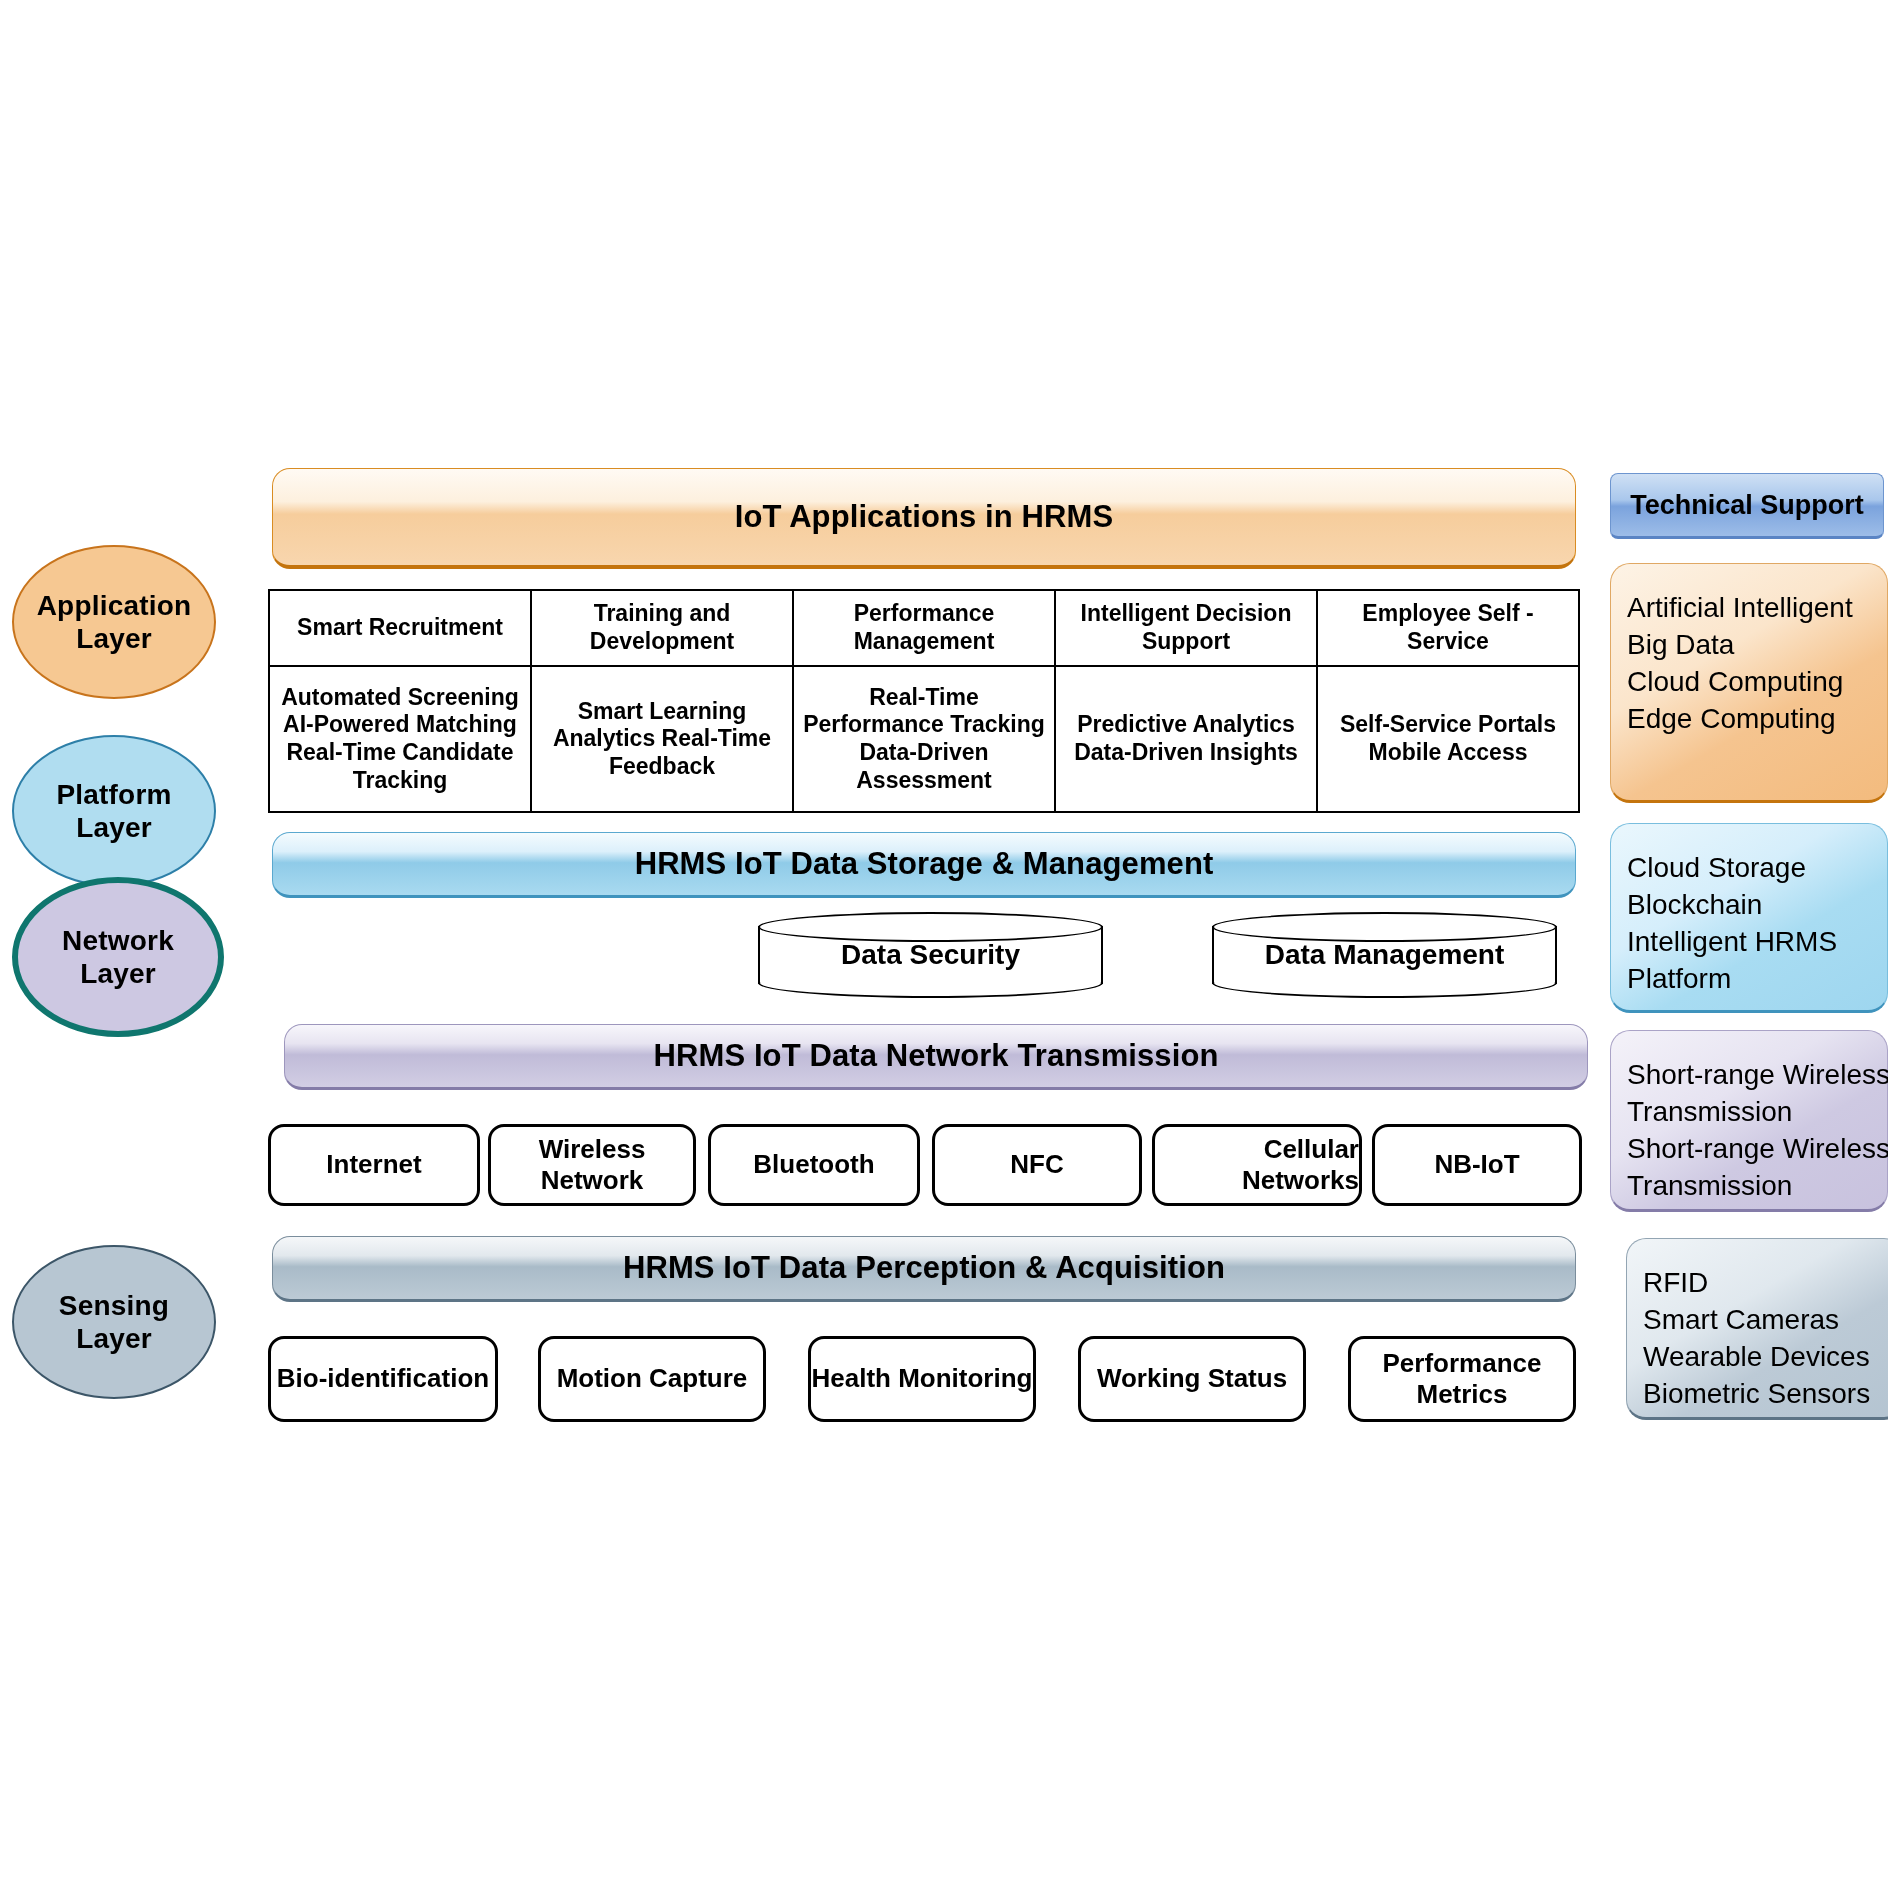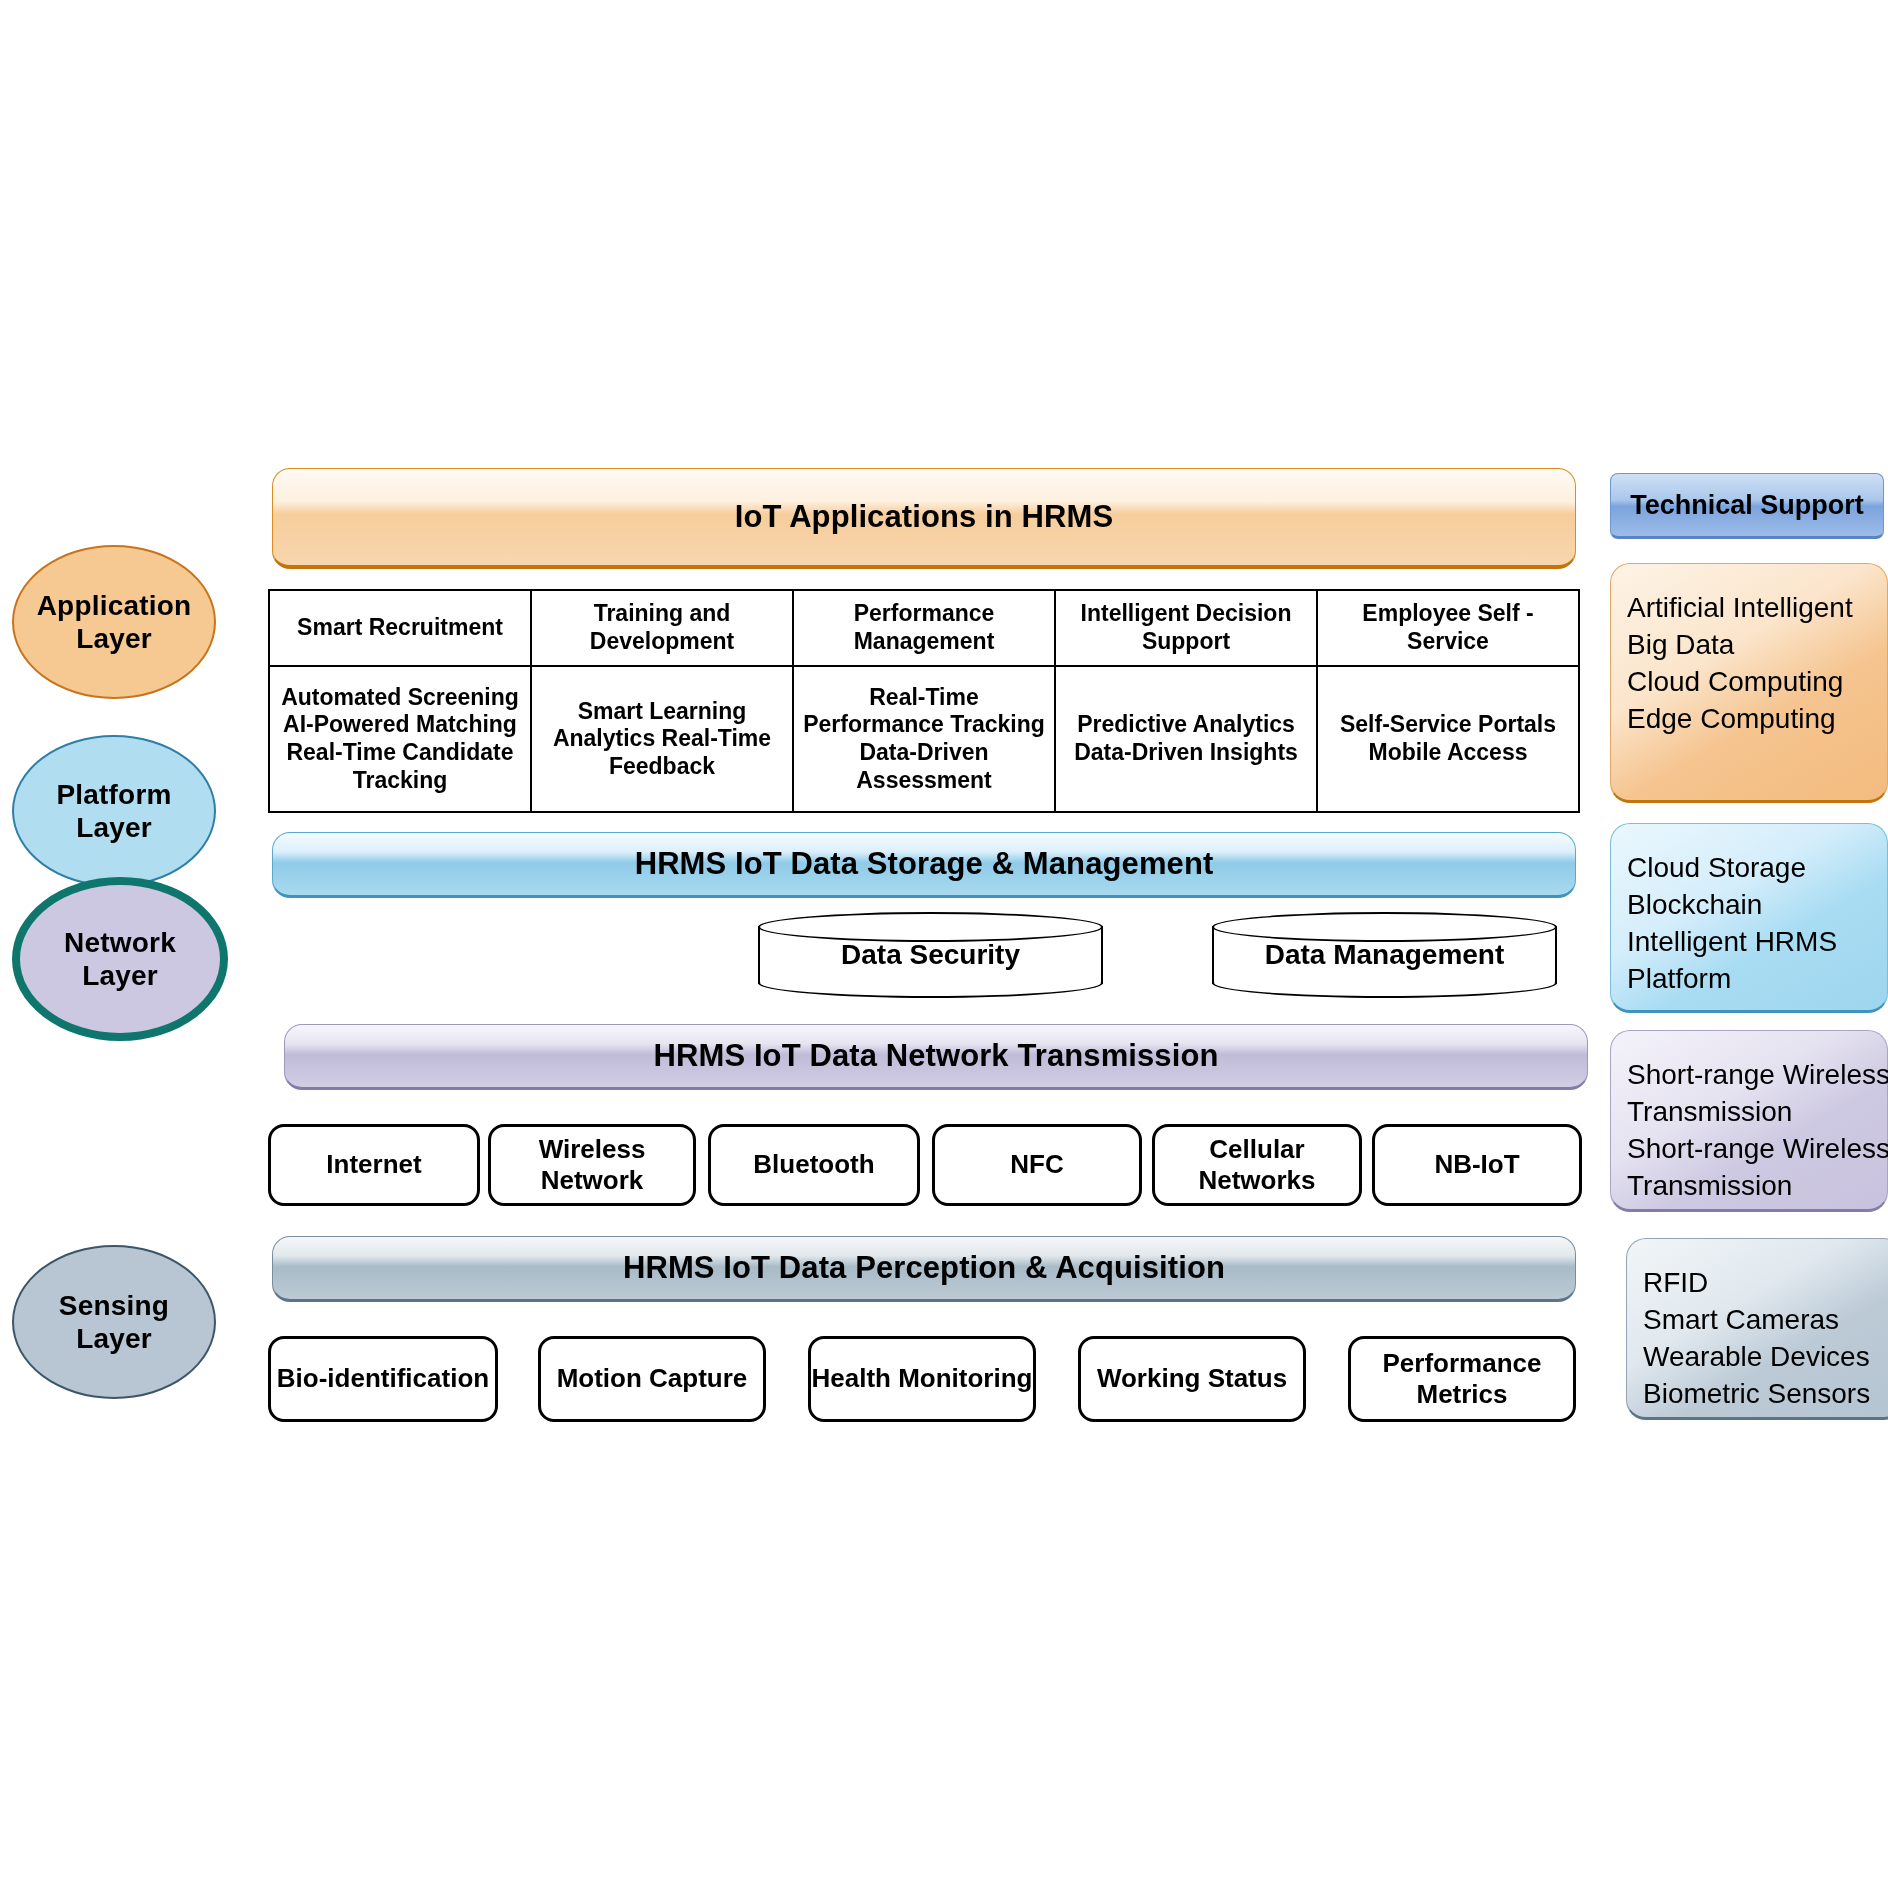--- a/index.html
+++ b/index.html
@@ -10,21 +10,21 @@
 
   
   .layer-ellipse{position:absolute;border-radius:50%;
      display:flex;align-items:center;justify-content:center;text-align:center;
      font-weight:bold;font-size:28px;line-height:1.18;letter-spacing:.2px;}
   .ell-app{left:12px;top:545px;width:200px;height:150px;
      background:#f6c892;border:2px solid #c8741c;}
   .ell-plat{left:12px;top:735px;width:200px;height:148px;
      background:#b0ddf0;border:2px solid #2d7fa8;}
   .ell-net{left:12px;top:877px;width:200px;height:148px;
-     background:#cdc8e2;border:8px solid #0f766e;}
+     background:#cdc8e2;border:6px solid #0f766e;}
   .ell-sens{left:12px;top:1245px;width:200px;height:150px;
      background:#b7c6d2;border:2px solid #3c5668;}
 
   
   .banner{position:absolute;border-radius:18px;display:flex;
      align-items:center;justify-content:center;
      font-weight:bold;font-size:31px;letter-spacing:.1px;text-align:center;}
   .ban-app{left:272px;top:468px;width:1302px;height:96px;
      background:linear-gradient(to bottom,#fffaf4 0%,#fdf0de 34%,#f6cd9c 47%,#f8d6ae 100%);
      border:1px solid #d98c22;border-bottom:4px solid #c4740d;}
@@ -151,21 +151,21 @@
     <div class="body"></div>
     <div class="bot"></div>
     <div class="top"></div>
     <div class="lbl">Data Management</div>
   </div>
 
   <div class="chip" style="left:268px;top:1124px;width:206px;height:76px;">Internet</div>
   <div class="chip" style="left:488px;top:1124px;width:202px;height:76px;">Wireless Network</div>
   <div class="chip" style="left:708px;top:1124px;width:206px;height:76px;">Bluetooth</div>
   <div class="chip" style="left:932px;top:1124px;width:204px;height:76px;">NFC</div>
-  <div class="chip" style="left:1152px;top:1124px;width:204px;height:76px;">Cellular Networks</div>
+  <div class="chip" style="left:1152px;top:1124px;width:204px;height:76px;text-align:right;">Cellular Networks</div>
   <div class="chip" style="left:1372px;top:1124px;width:204px;height:76px;">NB-IoT</div>
 
   <div class="chip" style="left:268px;top:1336px;width:224px;height:80px;">Bio-identification</div>
   <div class="chip" style="left:538px;top:1336px;width:222px;height:80px;">Motion Capture</div>
   <div class="chip" style="left:808px;top:1336px;width:222px;height:80px;">Health Monitoring</div>
   <div class="chip" style="left:1078px;top:1336px;width:222px;height:80px;">Working Status</div>
   <div class="chip" style="left:1348px;top:1336px;width:222px;height:80px;">Performance Metrics</div>
 
   <div class="tech-badge">Technical Support</div>
 

